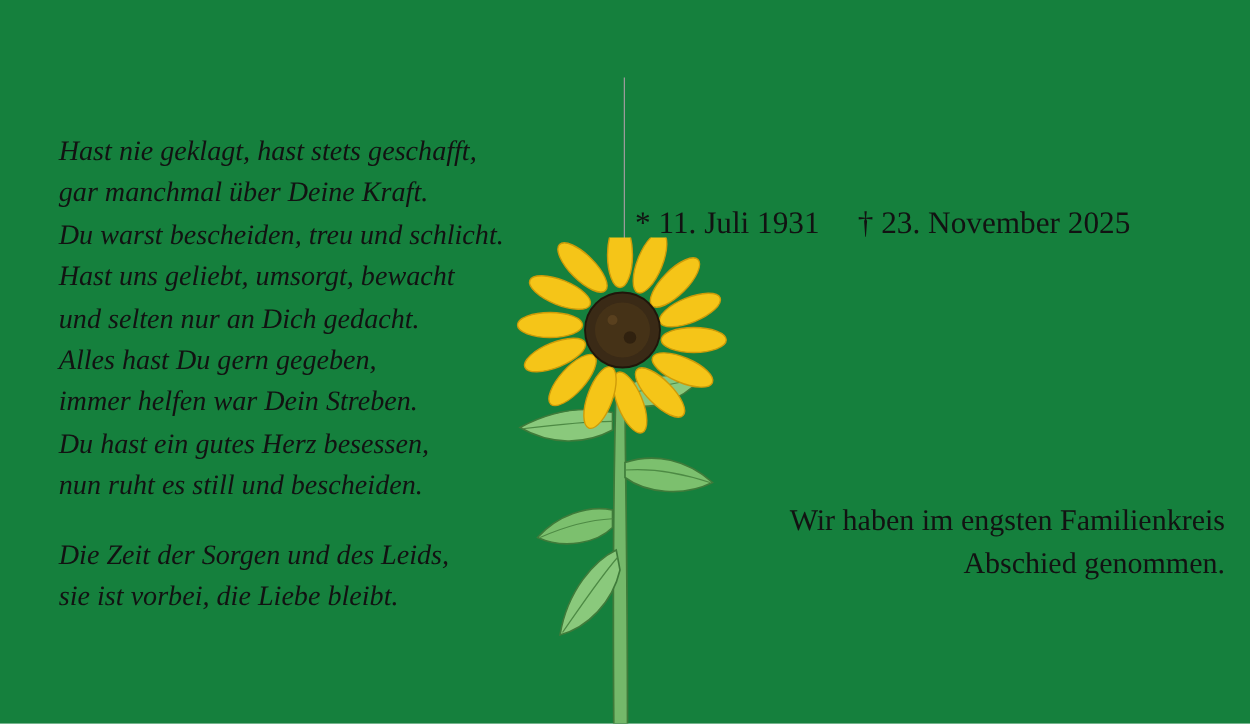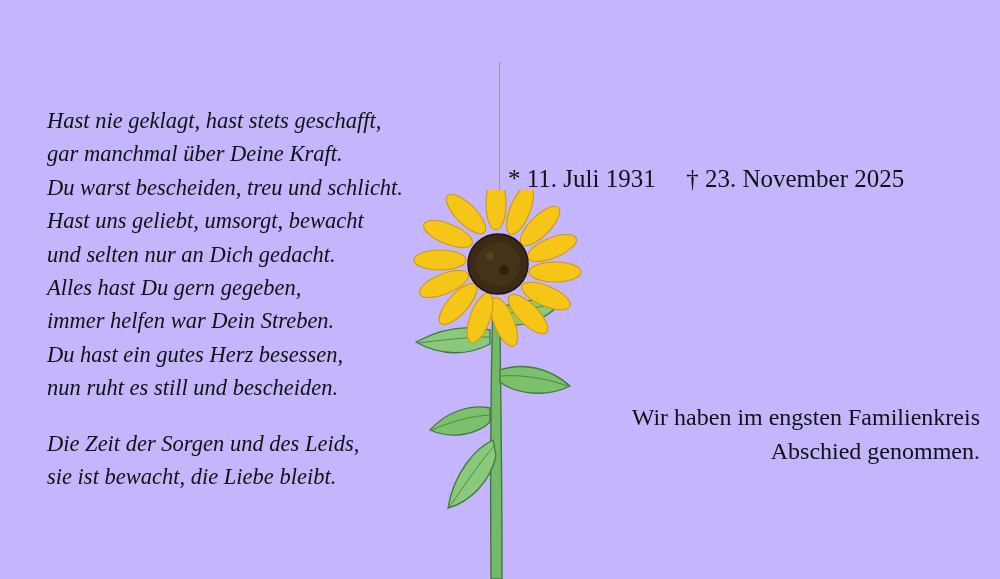--- a/index.html
+++ b/index.html
@@ -4,21 +4,21 @@
 <style>
   html, body {
     margin: 0;
     padding: 0;
     background: #ffffff;
   }
   #page {
     position: relative;
     width: 1000px;
     height: 579px;
-    background: #c4b5fd;
+    background: #15803d;
     overflow: hidden;
     font-family: "Liberation Serif", serif;
     color: #141414;
   }
 
   
   #divider {
     position: absolute;
     left: 499px;
     top: 62px;
@@ -121,21 +121,21 @@
     <span class="line">gar manchmal über Deine Kraft.</span>
     <span class="line">Du warst bescheiden, treu und schlicht.</span>
     <span class="line">Hast uns geliebt, umsorgt, bewacht</span>
     <span class="line">und selten nur an Dich gedacht.</span>
     <span class="line">Alles hast Du gern gegeben,</span>
     <span class="line">immer helfen war Dein Streben.</span>
     <span class="line">Du hast ein gutes Herz besessen,</span>
     <span class="line">nun ruht es still und bescheiden.</span>
     <div class="stanza-gap"></div>
     <span class="line">Die Zeit der Sorgen und des Leids,</span>
-    <span class="line">sie ist bewacht, die Liebe bleibt.</span>
+    <span class="line">sie ist vorbei, die Liebe bleibt.</span>
   </div>
 
 
   <div id="dates">
     <span>*</span>
     <span>11. Juli 1931</span>
     <span class="date-sep"></span>
     <span>†</span>
     <span>23. November 2025</span>
   </div>

